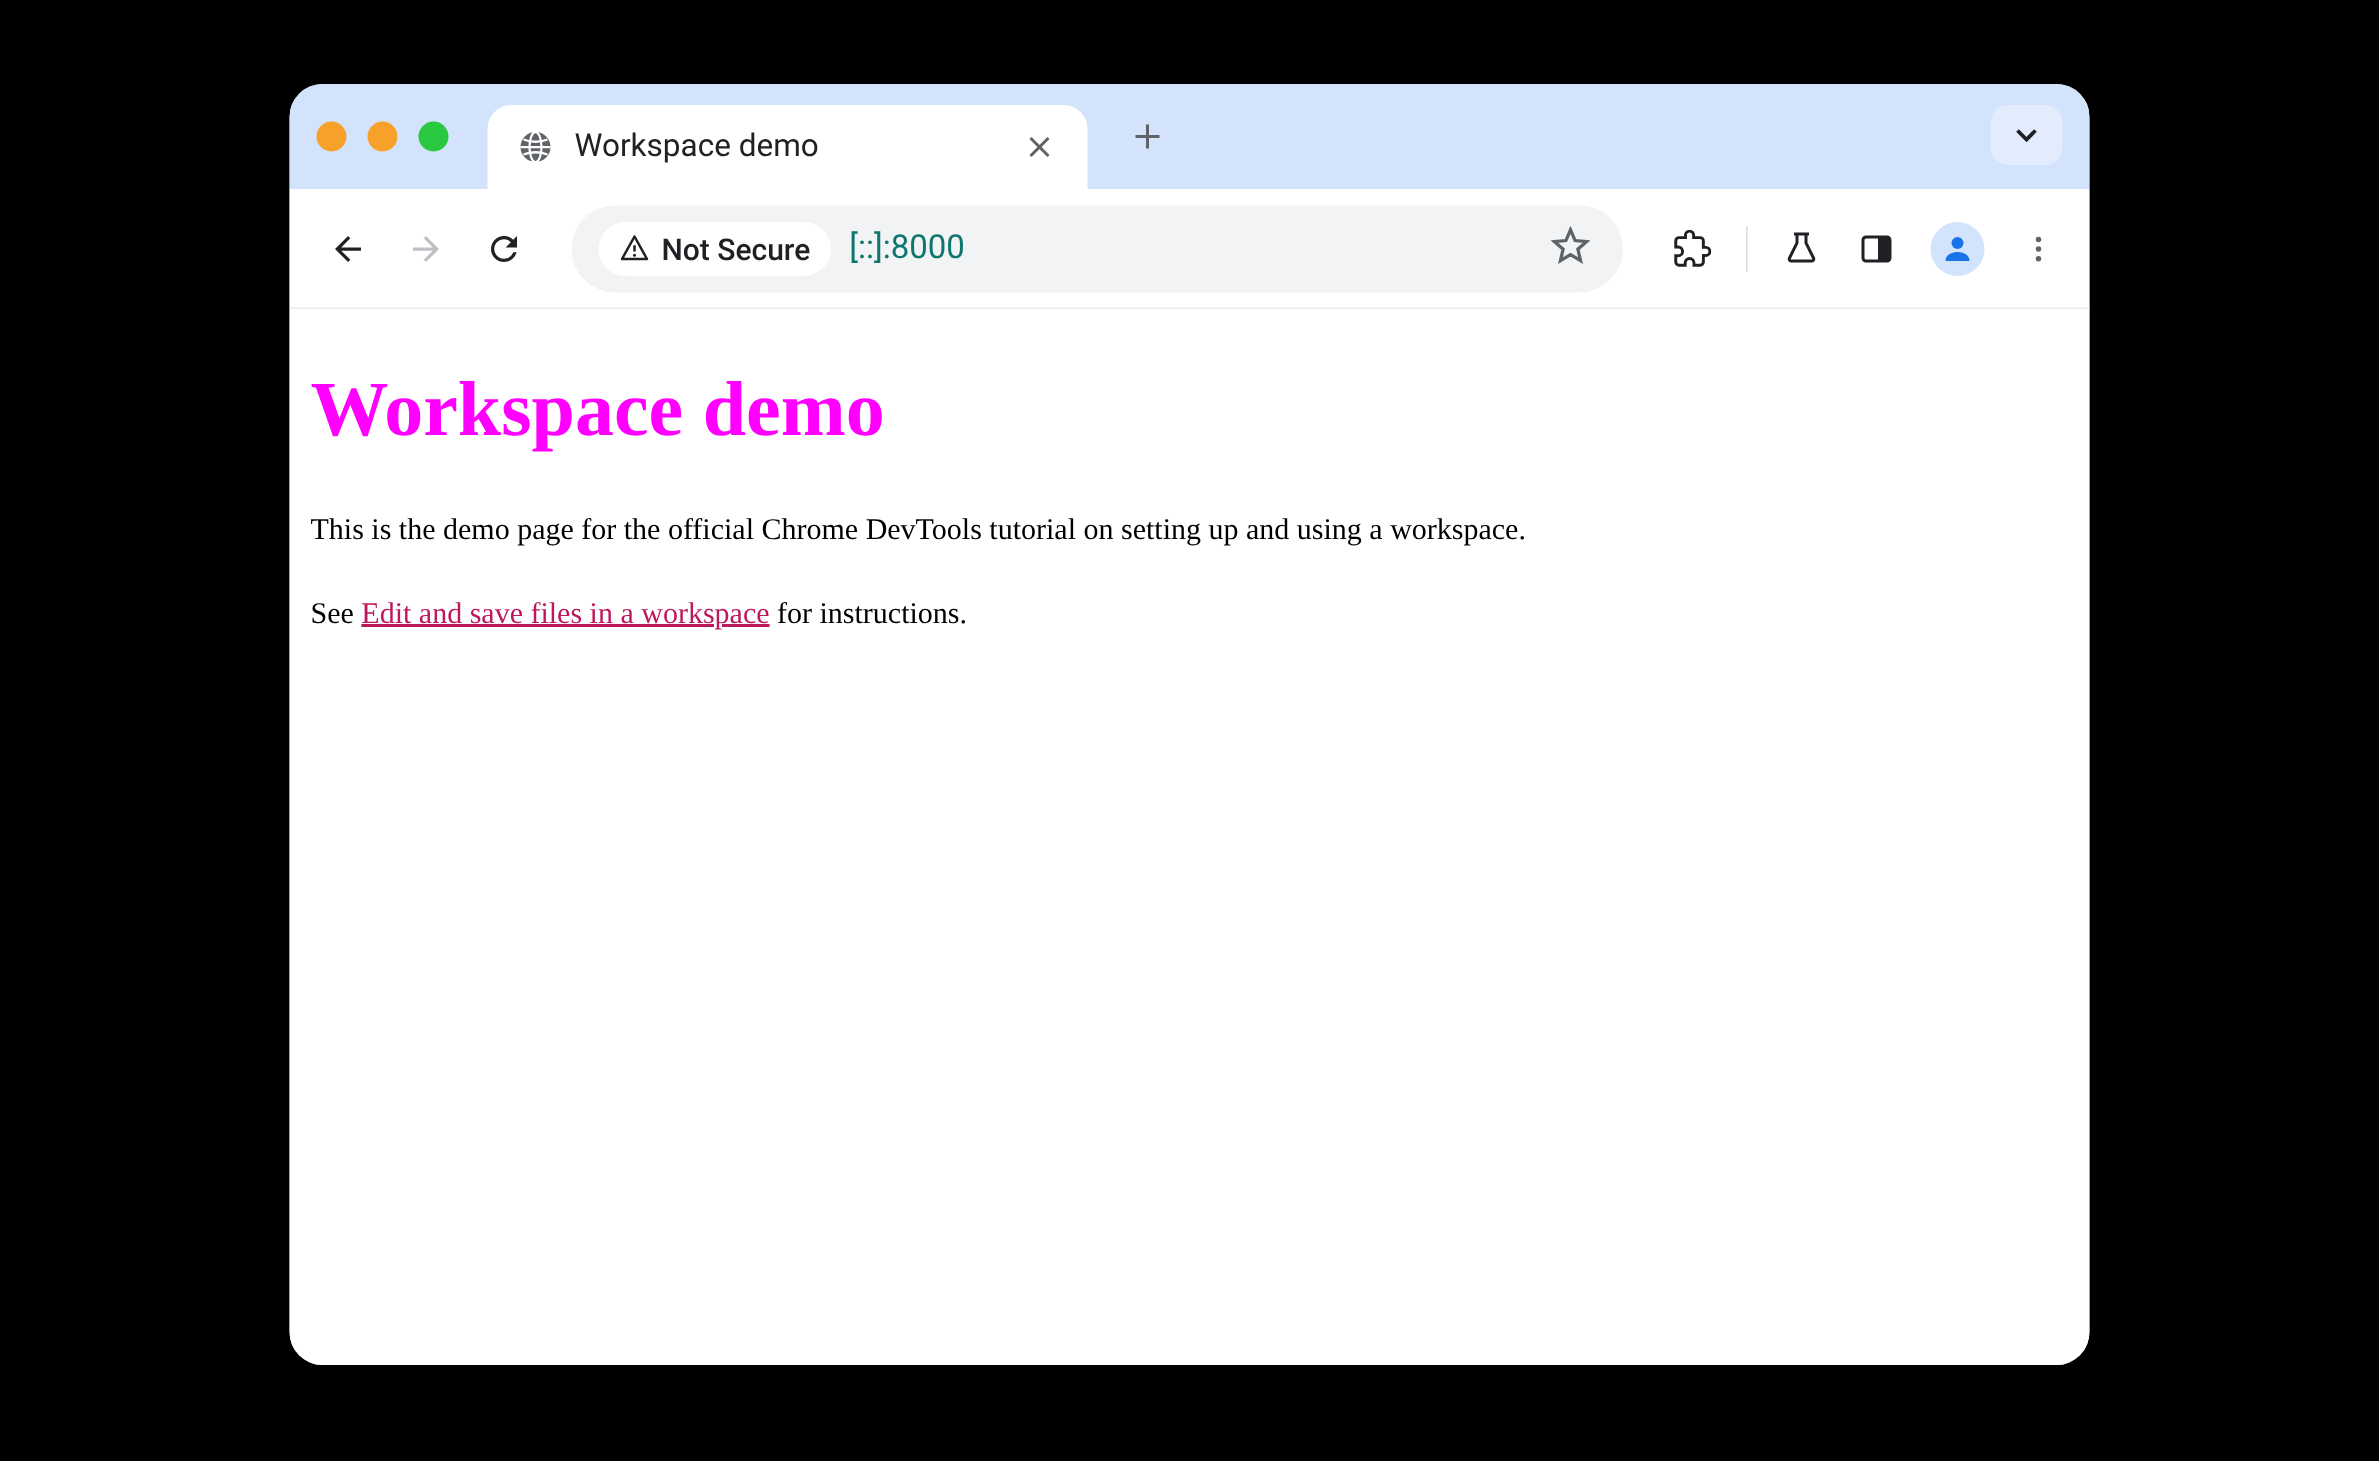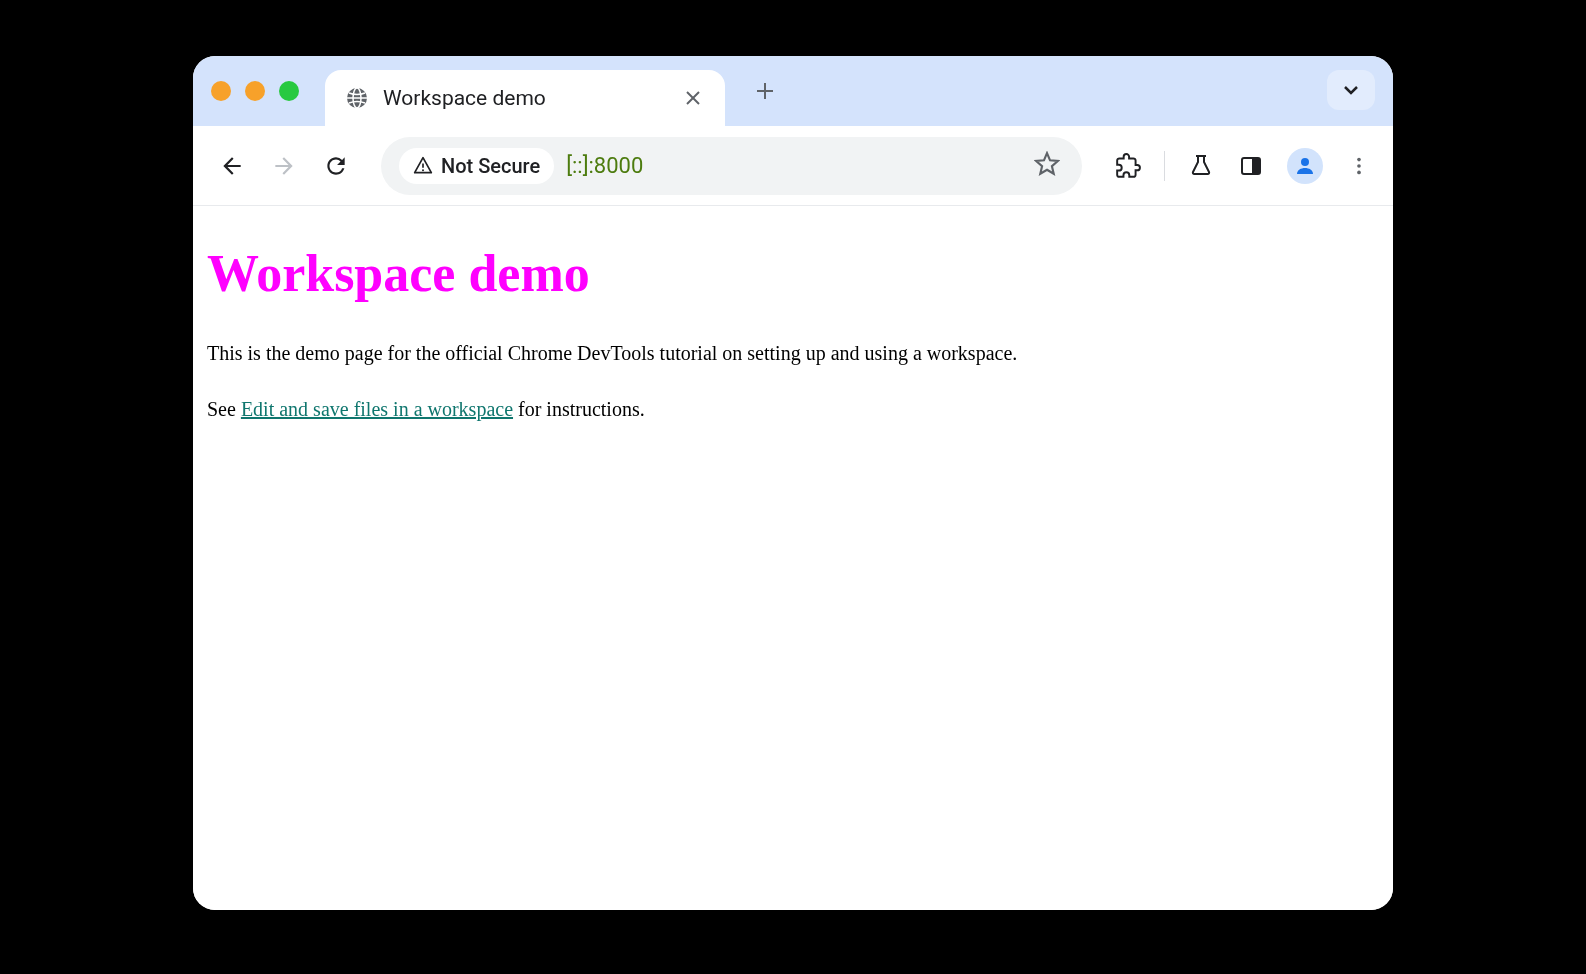--- a/index.html
+++ b/index.html
@@ -145,21 +145,21 @@
       padding: 6px 14px;
       display: flex;
       align-items: center;
       gap: 8px;
       font-size: 20px;
       font-weight: 500;
       color: #202124;
     }
     .url-text {
       font-size: 22px;
-      color: #4d7c0f;
+      color: #0f766e;
       flex: 1;
     }
     .star-btn {
       width: 30px;
       height: 30px;
       cursor: pointer;
     }
     .toolbar-icons {
       display: flex;
       align-items: center;
@@ -203,21 +203,21 @@
       margin-bottom: 36px;
     }
     .page-p {
       font-family: 'Times New Roman', Times, serif;
       font-size: 20px;
       color: #000;
       margin-bottom: 28px;
       line-height: 1.4;
     }
     .page-link {
-      color: #0f766e;
+      color: #be185d;
       text-decoration: underline;
       cursor: pointer;
     }
     svg { display: block; }
   </style>
 </head>
 <body>
 
 <div class="browser-window">
 

